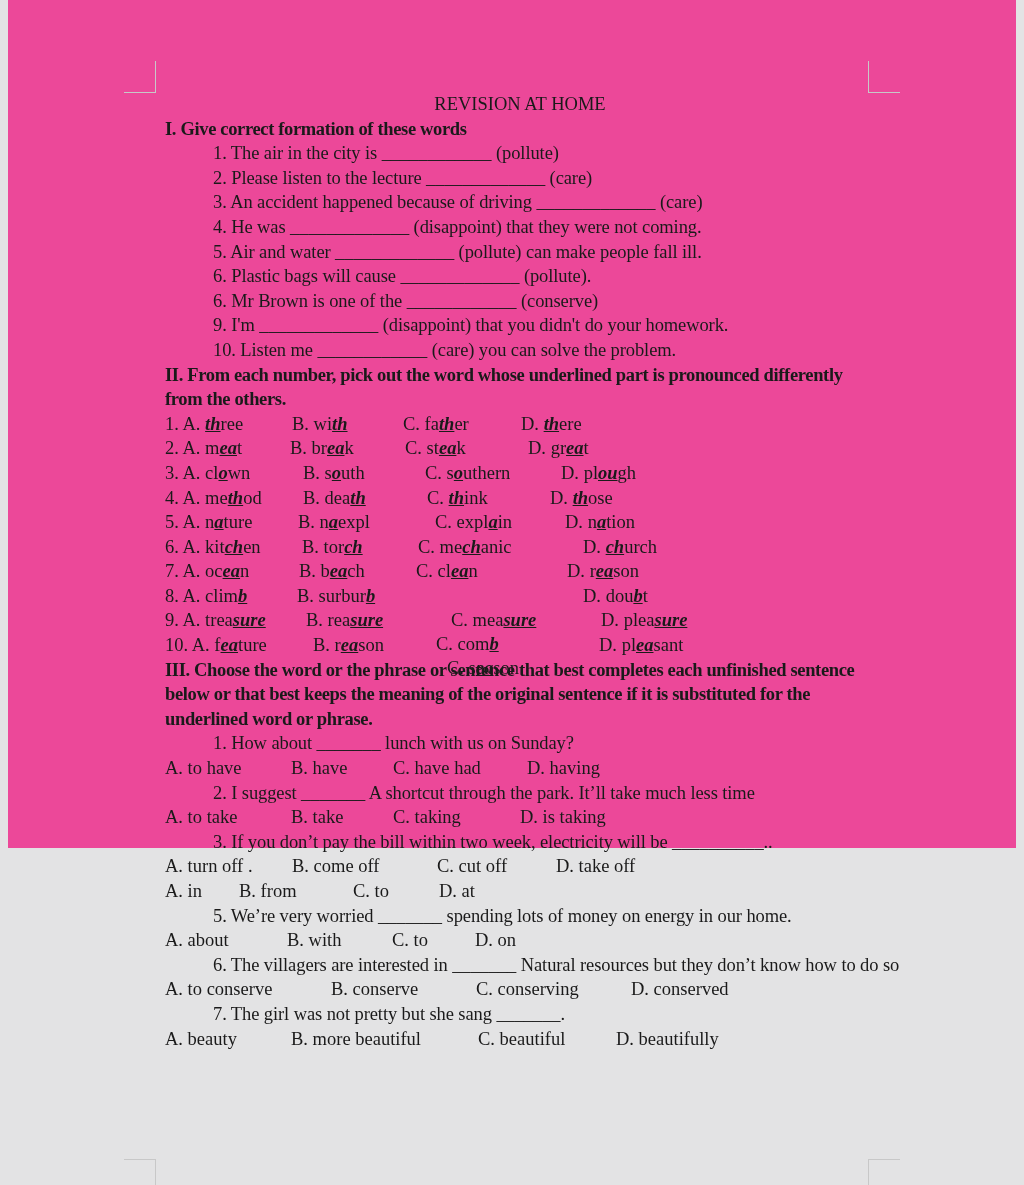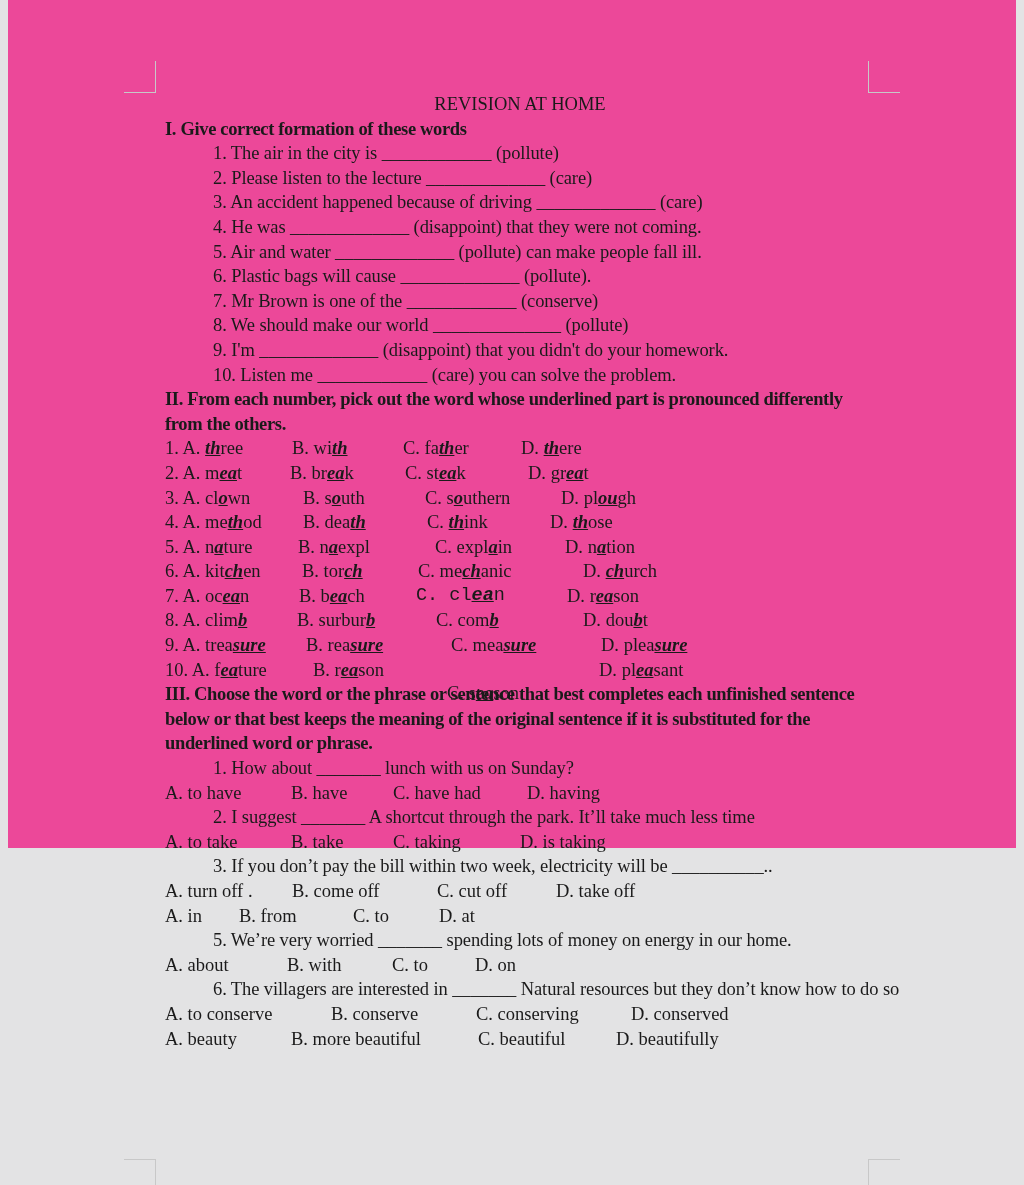--- a/index.html
+++ b/index.html
@@ -46,22 +46,21 @@
     <div class="line title">REVISION AT HOME</div>
 
     <div class="line heading">I. Give correct formation of these words</div>
     <div id="s1-list">
         <div class="line q-text"><span>1. The air in the city is </span><span>____________</span><span> (pollute)</span></div>
         <div class="line q-text"><span>2. Please listen to the lecture </span><span>_____________</span><span> (care)</span></div>
         <div class="line q-text"><span>3. An accident happened because of driving </span><span>_____________</span><span> (care)</span></div>
         <div class="line q-text"><span>4. He was </span><span>_____________</span><span> (disappoint) that they were not coming.</span></div>
         <div class="line q-text"><span>5. Air and water </span><span>_____________</span><span> (pollute) can make people fall ill.</span></div>
         <div class="line q-text"><span>6. Plastic bags will cause </span><span>_____________</span><span> (pollute).</span></div>
-        <div class="line q-text"><span>7. Mr Brown is one of the </span><span>____________</span><span> (conserve)</span></div>
-        <div class="line q-text"><span>8. We should make our world </span><span>______________</span><span> (pollute)</span></div>
+        <div class="line q-text"><span>6. Mr Brown is one of the </span><span>____________</span><span> (conserve)</span></div>
         <div class="line q-text"><span>9. I'm </span><span>_____________</span><span> (disappoint) that you didn't do your homework.</span></div>
         <div class="line q-text"><span>10. Listen me </span><span>____________</span><span> (care) you can solve the problem.</span></div>
       </div>
 
     <div class="heading wrap">II. From each number, pick out the word whose underlined part is pronounced differently from the others.</div>
     <div id="s2-list">
         <div class="line">
           <span class="opt" style="left: 0px;"><span>1. </span><span>A. </span><span></span><span class="ul">th</span><span>ree</span></span>
           <span class="opt" style="left: 127px;"><span>B. </span><span>wi</span><span class="ul">th</span><span></span></span>
           <span class="opt" style="left: 238px;"><span>C. </span><span>fa</span><span class="ul">th</span><span>er</span></span>
@@ -93,27 +92,27 @@
         </div>
         <div class="line">
           <span class="opt" style="left: 0px;"><span>6. </span><span>A. </span><span>kit</span><span class="ul">ch</span><span>en</span></span>
           <span class="opt" style="left: 137px;"><span>B. </span><span>tor</span><span class="ul">ch</span><span></span></span>
           <span class="opt" style="left: 253px;"><span>C. </span><span>me</span><span class="ul">ch</span><span>anic</span></span>
           <span class="opt" style="left: 418px;"><span>D. </span><span></span><span class="ul">ch</span><span>urch</span></span>
         </div>
         <div class="line">
           <span class="opt" style="left: 0px;"><span>7. </span><span>A. </span><span>oc</span><span class="ul">ea</span><span>n</span></span>
           <span class="opt" style="left: 134px;"><span>B. </span><span>b</span><span class="ul">ea</span><span>ch</span></span>
-          <span class="opt" style="left: 251px; font-family: Liberation Mono, monospace;"><span>C. </span><span>cl</span><span class="ul">ea</span><span>n</span></span>
+          <span class="opt" style="left: 251px;"><span>C. </span><span>cl</span><span class="ul">ea</span><span>n</span></span>
           <span class="opt" style="left: 402px;"><span>D. </span><span>r</span><span class="ul">ea</span><span>son</span></span>
         </div>
         <div class="line">
           <span class="opt" style="left: 0px;"><span>8. </span><span>A. </span><span>clim</span><span class="ul">b</span><span></span></span>
           <span class="opt" style="left: 132px;"><span>B. </span><span>surbur</span><span class="ul">b</span><span></span></span>
-          <span class="opt" style="left: 271px;"><span>C. </span><span>com</span><span class="ul">b</span><span></span></span>
+          <span class="opt" style="left: 271px; margin-top: 48px;"><span>C. </span><span>com</span><span class="ul">b</span><span></span></span>
           <span class="opt" style="left: 418px;"><span>D. </span><span>dou</span><span class="ul">b</span><span>t</span></span>
         </div>
         <div class="line">
           <span class="opt" style="left: 0px; text-align: right;"><span>9. </span><span>A. </span><span>trea</span><span class="ul">sure</span><span></span></span>
           <span class="opt" style="left: 141px;"><span>B. </span><span>rea</span><span class="ul">sure</span><span></span></span>
           <span class="opt" style="left: 286px;"><span>C. </span><span>mea</span><span class="ul">sure</span><span></span></span>
           <span class="opt" style="left: 436px;"><span>D. </span><span>plea</span><span class="ul">sure</span><span></span></span>
         </div>
         <div class="line">
           <span class="opt" style="left: 0px;"><span>10. </span><span>A. </span><span>f</span><span class="ul">ea</span><span>ture</span></span>
@@ -159,20 +158,21 @@
           <span class="opt" style="left: 227px;">C. to</span>
           <span class="opt" style="left: 310px;">D. on</span>
         </div>
         <div class="line q-text wrap-q">6. The villagers are interested in  _______ Natural resources but they don’t know how to do so</div>
         <div class="line">
           <span class="opt" style="left: 0px;">A. to conserve</span>
           <span class="opt" style="left: 166px;">B. conserve</span>
           <span class="opt" style="left: 311px;">C. conserving</span>
           <span class="opt" style="left: 466px;">D. conserved</span>
         </div>
+        <div class="line q-text">7. The girl was not pretty but she sang  _______.</div>
         <div class="line">
           <span class="opt" style="left: 0px;">A. beauty</span>
           <span class="opt" style="left: 126px;">B. more beautiful</span>
           <span class="opt" style="left: 313px;">C. beautiful</span>
           <span class="opt" style="left: 451px;">D. beautifully</span>
         </div>
       </div>
   </div>
 </div>
 

